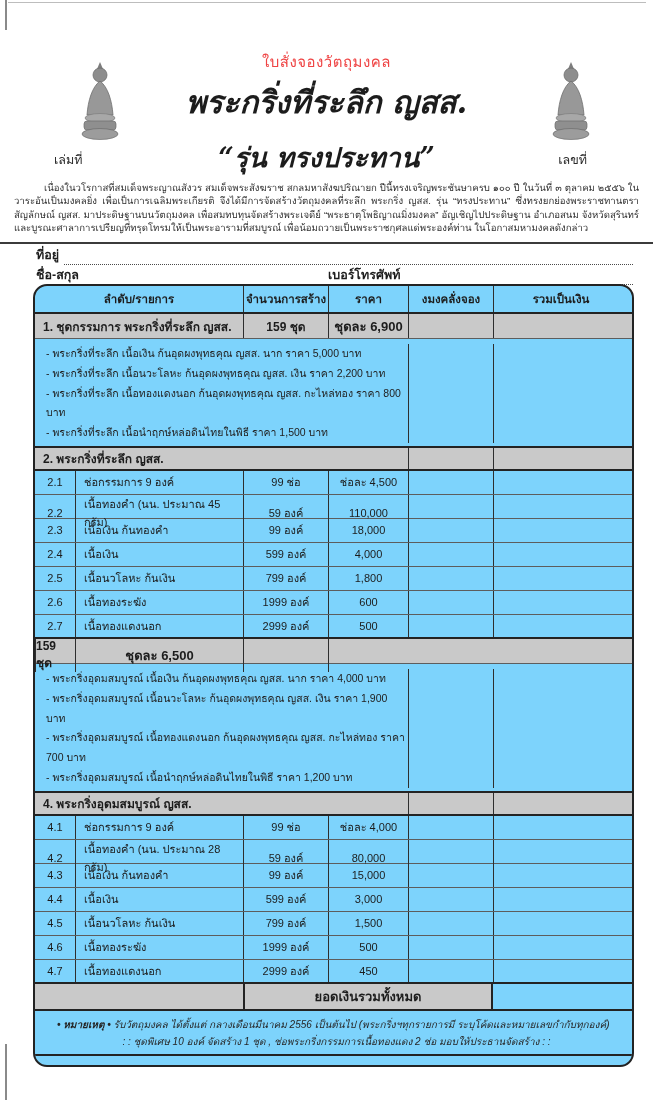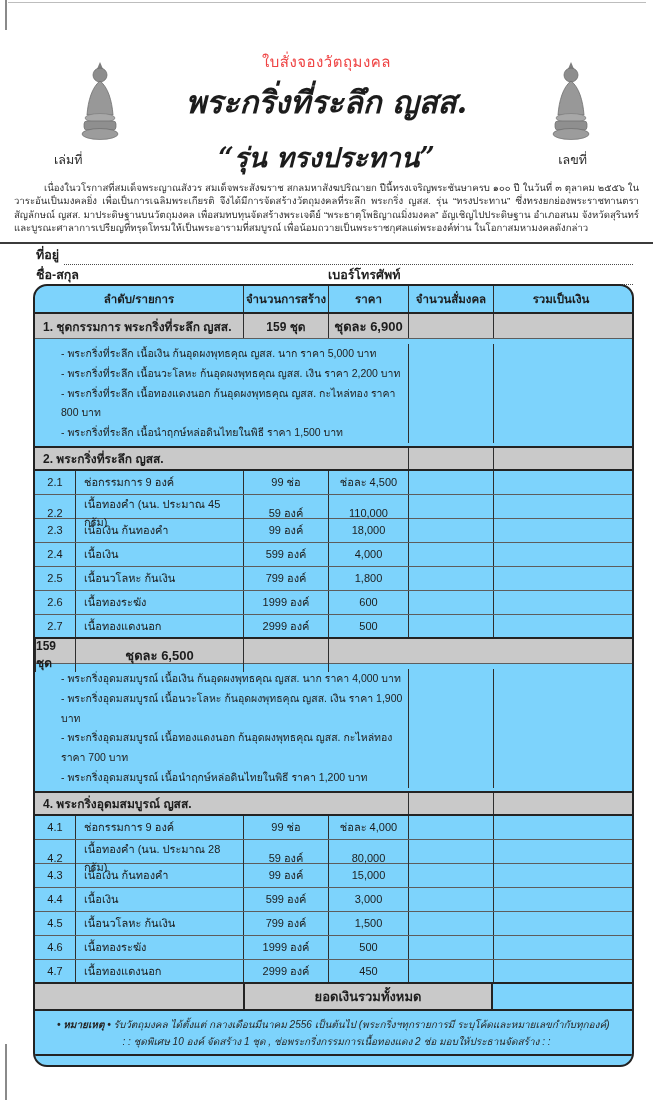--- a/index.html
+++ b/index.html
@@ -47,21 +47,21 @@
   .thead{height:28px;font-weight:bold;}
   .thead .c{font-size:11.5px;}
   .grey{background:#c9c9c9;}
   .secrow{height:25px;}
   .secrow .c{font-weight:bold;font-size:12px;}
   .secrow .big{font-size:13px;}
   .sec2row{height:23px;}
   .sec2row .c{font-weight:bold;font-size:12px;}
   .bullets{padding:5px 0 3px 0;}
   .bullets .bcell{grid-column:1/5;display:flex;flex-direction:column;justify-content:center;
-                  padding-left:26px;box-sizing:border-box;}
+                  padding-left:11px;box-sizing:border-box;}
   .bullet-line{font-size:10.5px;line-height:19.8px;color:#222;}
   .itemrow{height:24px;}
   .itemrow .c{font-size:11px;}
   .totalrow{height:27px;}
   .totbox{border-left:2px solid #232323;border-right:2px solid #232323;font-weight:bold;font-size:13px;}
 
   
   .notes{padding:5px 16px 4px 22px;font-style:italic;font-size:10px;line-height:17px;color:#262626;}
   .notes .n2{text-align:center;}
   .notes b{font-weight:bold;}
@@ -119,21 +119,21 @@
       <span class="dots"></span>
     </div>
   </div>
 
   <div class="box">
 
     <div class="trow thead bb2">
       <div class="c sp2">ลำดับ/รายการ</div>
       <div class="c bl">จำนวนการสร้าง</div>
       <div class="c bl">ราคา</div>
-      <div class="c bl">จำนวนสั่มงคล</div>
+      <div class="c bl">งมงคลั่งจอง</div>
       <div class="c bl">รวมเป็นเงิน</div>
     </div>
 
     <div class="trow secrow grey bb1">
       <div class="c left sp2">1.  ชุดกรรมการ พระกริ่งที่ระลึก ญสส.</div>
       <div class="c bl">159 ชุด</div>
       <div class="c bl big">ชุดละ  6,900</div>
       <div class="c bl"></div>
       <div class="c bl"></div>
     </div>

